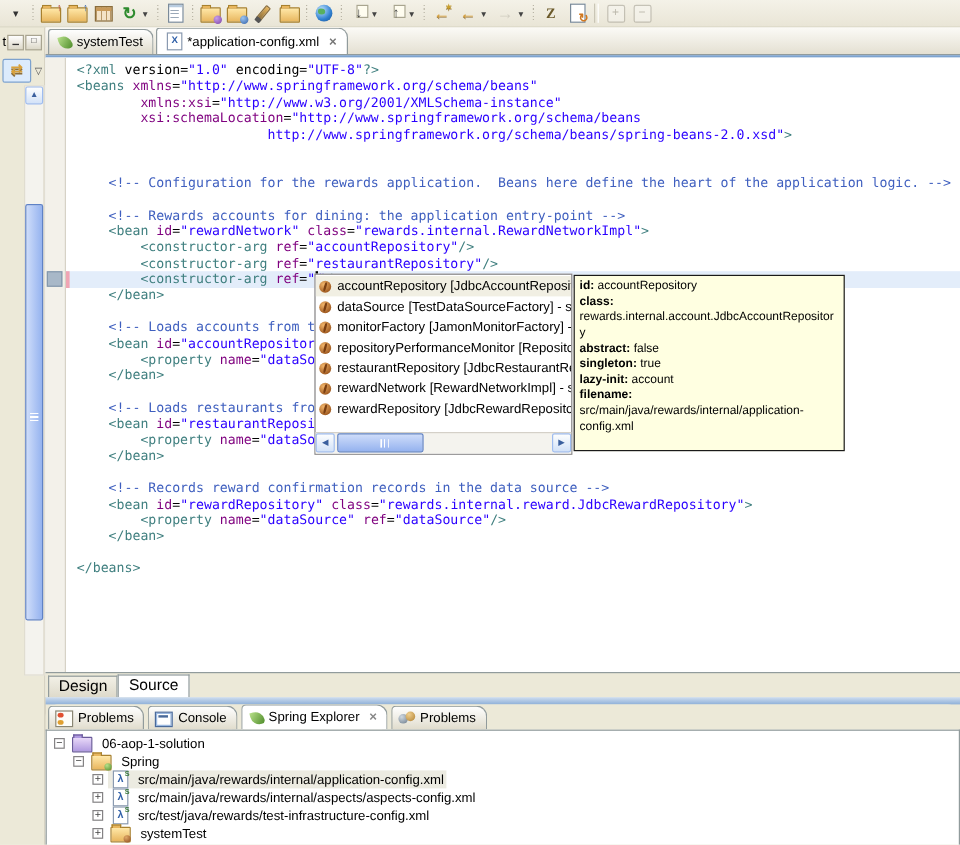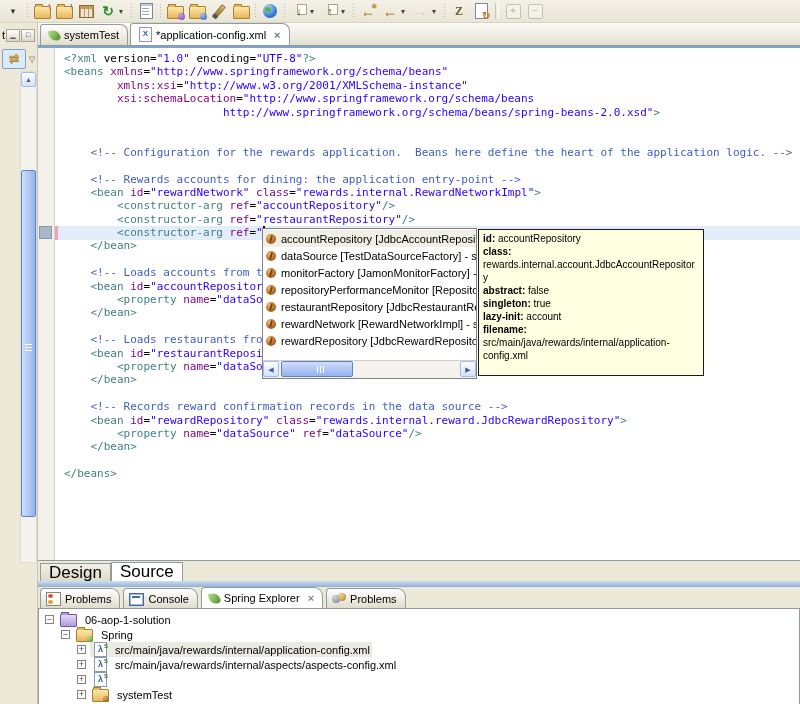--- a/index.html
+++ b/index.html
@@ -69,21 +69,21 @@
   #cur-line{position:absolute;left:17px;right:0;background:#e3edfa;}
   #code{position:absolute;left:17px;right:0;top:0;bottom:0;padding:4px 0 0 9px;font-family:"DejaVu Sans Mono",monospace;font-size:11px;line-height:13.4px;white-space:pre;}
   .cl{height:13.4px;}
   .tag{color:#3f7f7f;}
   .attr{color:#7f007f;}
   .val{color:#2a00ff;}
   .com{color:#3f5fbf;}
   .plain{color:#000;}
   .cursor{display:inline-block;width:2px;height:12px;background:#000;vertical-align:-2px;}
   #ds-row{height:20px;flex:none;background:#ece9d8;border-top:1px solid #919b9c;display:flex;align-items:flex-end;padding-left:2px;}
-  .dstab{height:17px;padding:0 8px;border:1px solid #919b9c;border-bottom:none;background:linear-gradient(#f2f0e6,#dedacb);display:flex;align-items:center;font-size:17px;}
+  .dstab{height:17px;padding:0 8px;border:1px solid #919b9c;border-bottom:none;background:linear-gradient(#f2f0e6,#dedacb);display:flex;font-size:13px;}
   .dstab.active{background:#fff;height:18px;}
 
   
   #sash{position:absolute;left:38px;top:581px;width:762px;height:6px;background:linear-gradient(#cfdef0,#8fb0d8);}
 
   
   #bottom-panel{position:absolute;left:38px;top:587px;width:762px;height:117px;background:#ece9d8;border-radius:10px;}
   #btabs{height:21px;display:flex;align-items:flex-end;padding-left:2px;}
   .btab{height:19px;display:flex;align-items:center;padding:0 8px 0 5px;border:1px solid #919b9c;border-bottom:none;border-radius:4px 9px 0 0;background:linear-gradient(#fefefe,#e0dccc);margin-right:3px;white-space:nowrap;}
   .btab.active{background:#fff;height:20px;}
@@ -308,20 +308,21 @@
           <span class="expander">+</span>
           <span class="row-core">
             <span class="ic-springcfg" style="margin-right: 4px;">λ</span>
             <span class="tlabel">src/main/java/rewards/internal/aspects/aspects-config.xml</span>
           </span>
         </div>
         <div class="trow" style="padding-left: 38px;">
           <span class="expander">+</span>
           <span class="row-core">
             <span class="ic-springcfg" style="margin-right: 4px;">λ</span>
+            <span class="tlabel">src/test/java/rewards/test-infrastructure-config.xml</span>
           </span>
         </div>
         <div class="trow" style="padding-left: 38px;">
           <span class="expander">+</span>
           <span class="row-core">
             <span class="ic-beanset" style="margin-right: 4px;"></span>
             <span class="tlabel">systemTest</span>
           </span>
         </div>
       </div>

